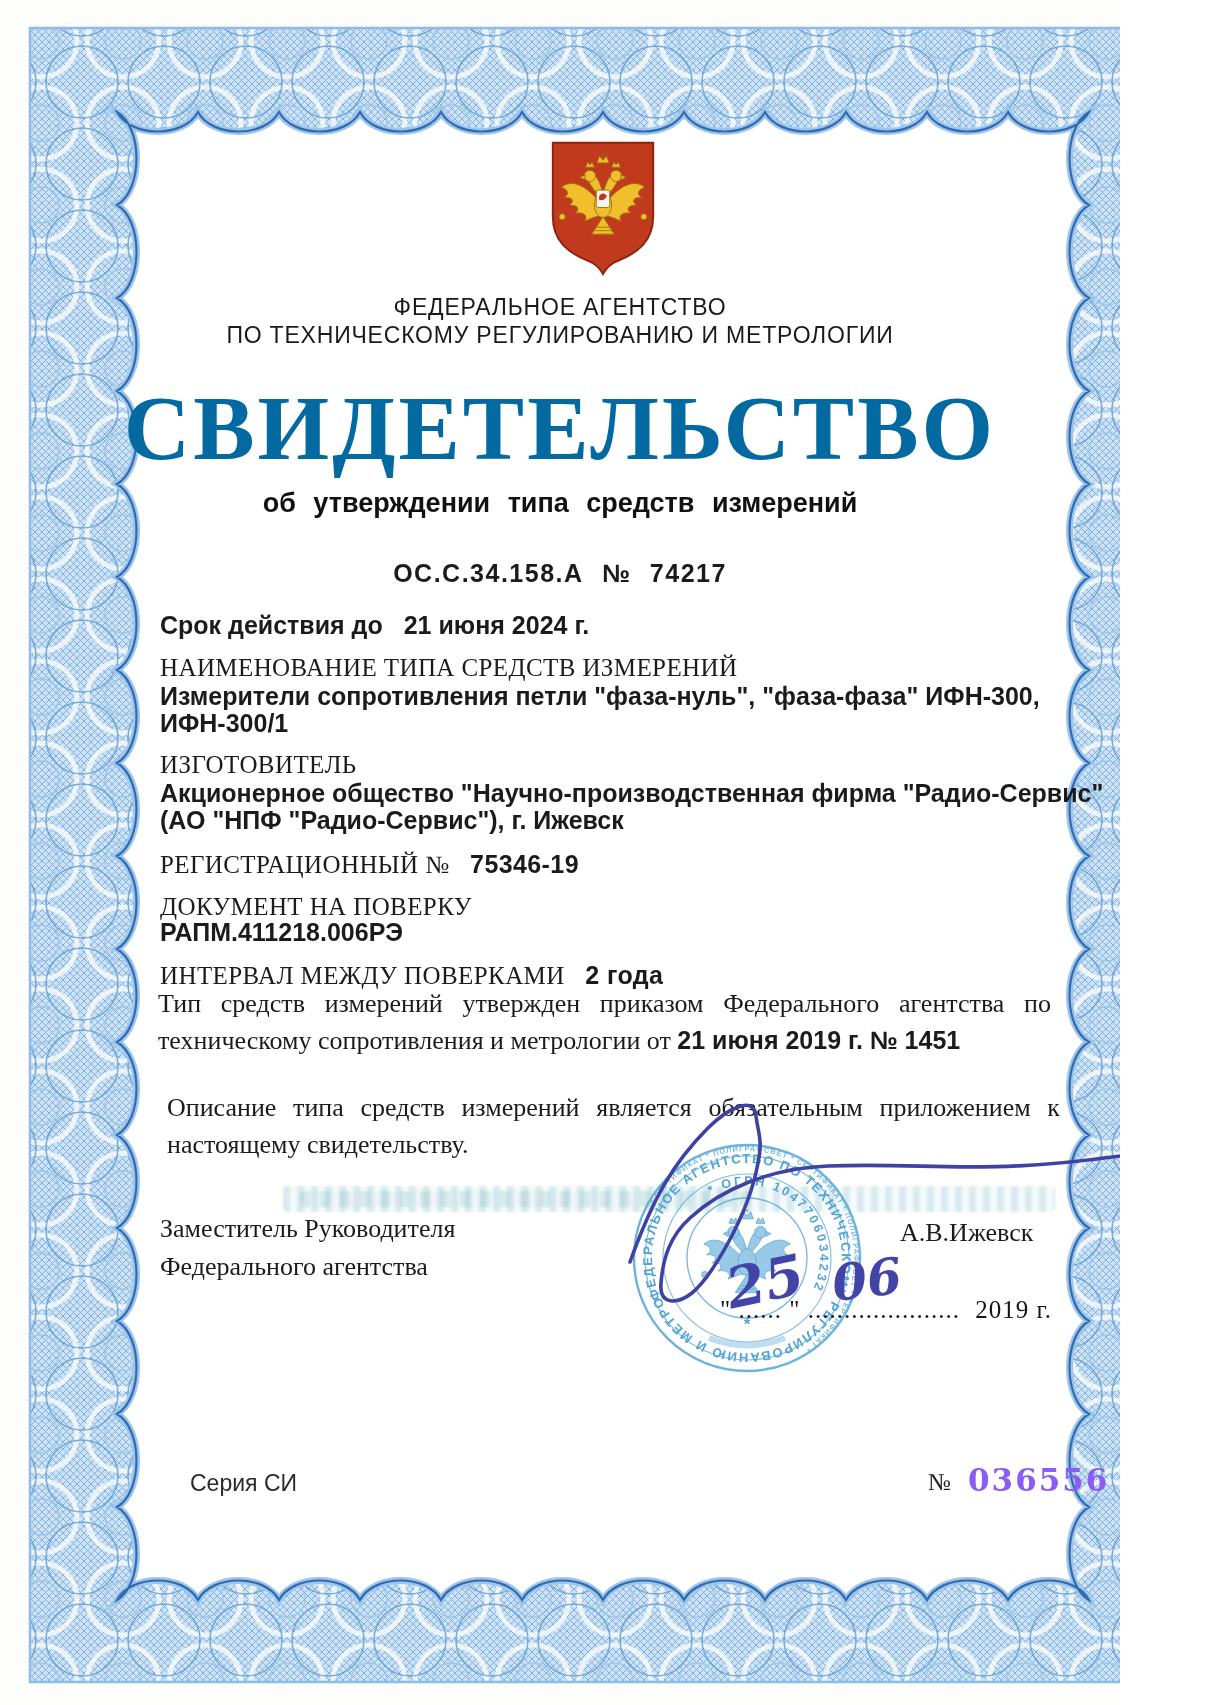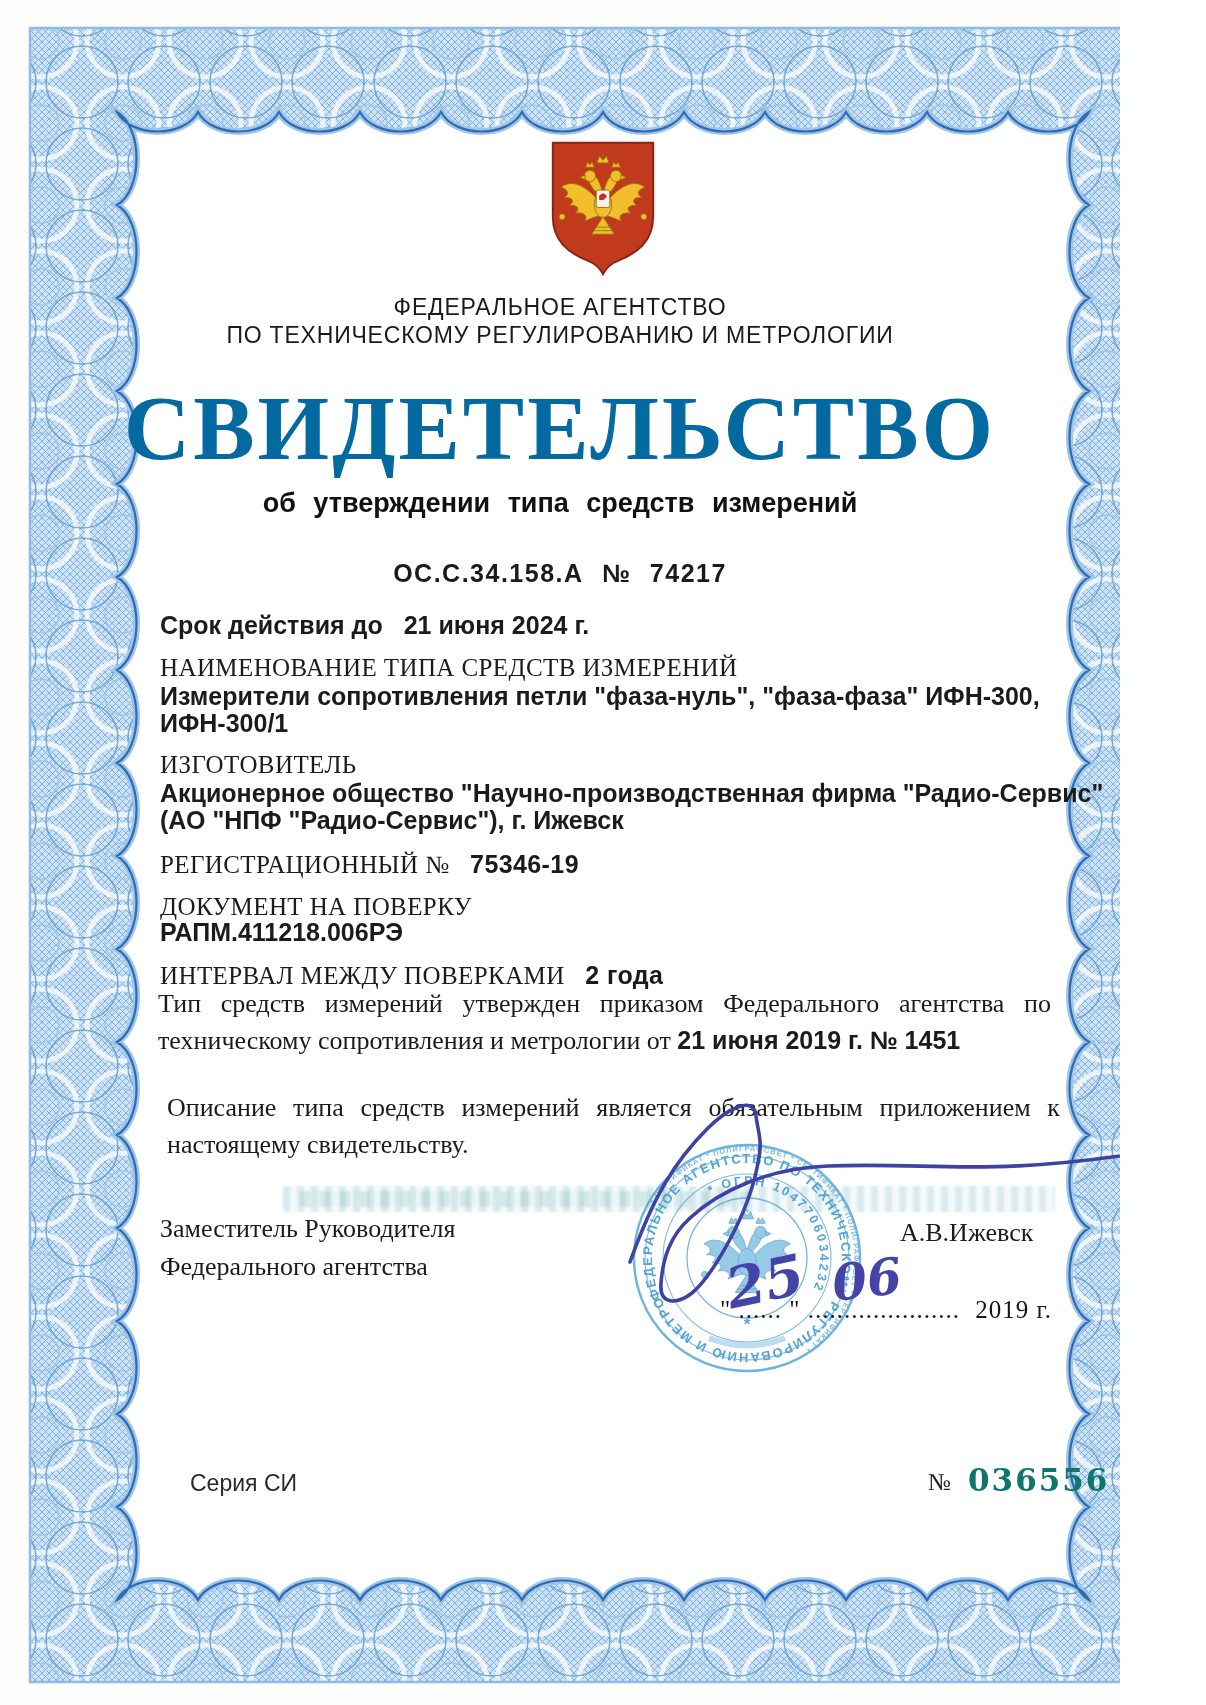--- a/index.html
+++ b/index.html
@@ -19,21 +19,21 @@
   .lab{left:160px;font-size:25px;letter-spacing:.4px;}
   .val{left:160px;font-size:25px;font-weight:bold;}
   .inlineval{font-family:"Liberation Sans",sans-serif;font-weight:bold;margin-left:14px;}
   .para{left:158px;width:893px;font-size:26px;line-height:37px;text-align:justify;text-align-last:left;}
   .para .bs{font-family:"Liberation Sans",sans-serif;font-weight:bold;font-size:25px;}
   .signer{left:160px;font-size:26px;line-height:38px;}
   .signer-name{font-size:26px;}
   .dateline{font-size:25px;letter-spacing:1px;color:#15151c;white-space:nowrap;}
   .handnum{font-family:"DejaVu Serif",serif;font-style:italic;font-weight:bold;color:#4343a8;}
   .series{font-size:23px;color:#2a2a2a;}
-  .serialnum{font-family:"DejaVu Serif",serif;font-weight:bold;font-size:31px;letter-spacing:2px;color:#0f766e;}
+  .serialnum{font-family:"DejaVu Serif",serif;font-weight:bold;font-size:31px;letter-spacing:2px;color:#8b5cf6;}
   .numsign{font-size:24px;color:#222;}
 
   .sec-band{left:283px;top:1186px;width:772px;height:26px;border-radius:4px;
             background:repeating-linear-gradient(90deg,rgba(70,150,175,.20) 0 7px,rgba(115,195,210,.08) 7px 14px);
             filter:blur(1.3px);}
   .sec-band2{left:300px;top:1191px;width:450px;height:16px;border-radius:4px;
              background:repeating-linear-gradient(90deg,rgba(80,165,155,.18) 0 10px,rgba(140,205,200,.07) 10px 20px);
              filter:blur(1px);}
 
   .gold-eagle{fill:#f0bf2b;stroke:#96720e;stroke-width:1;}

